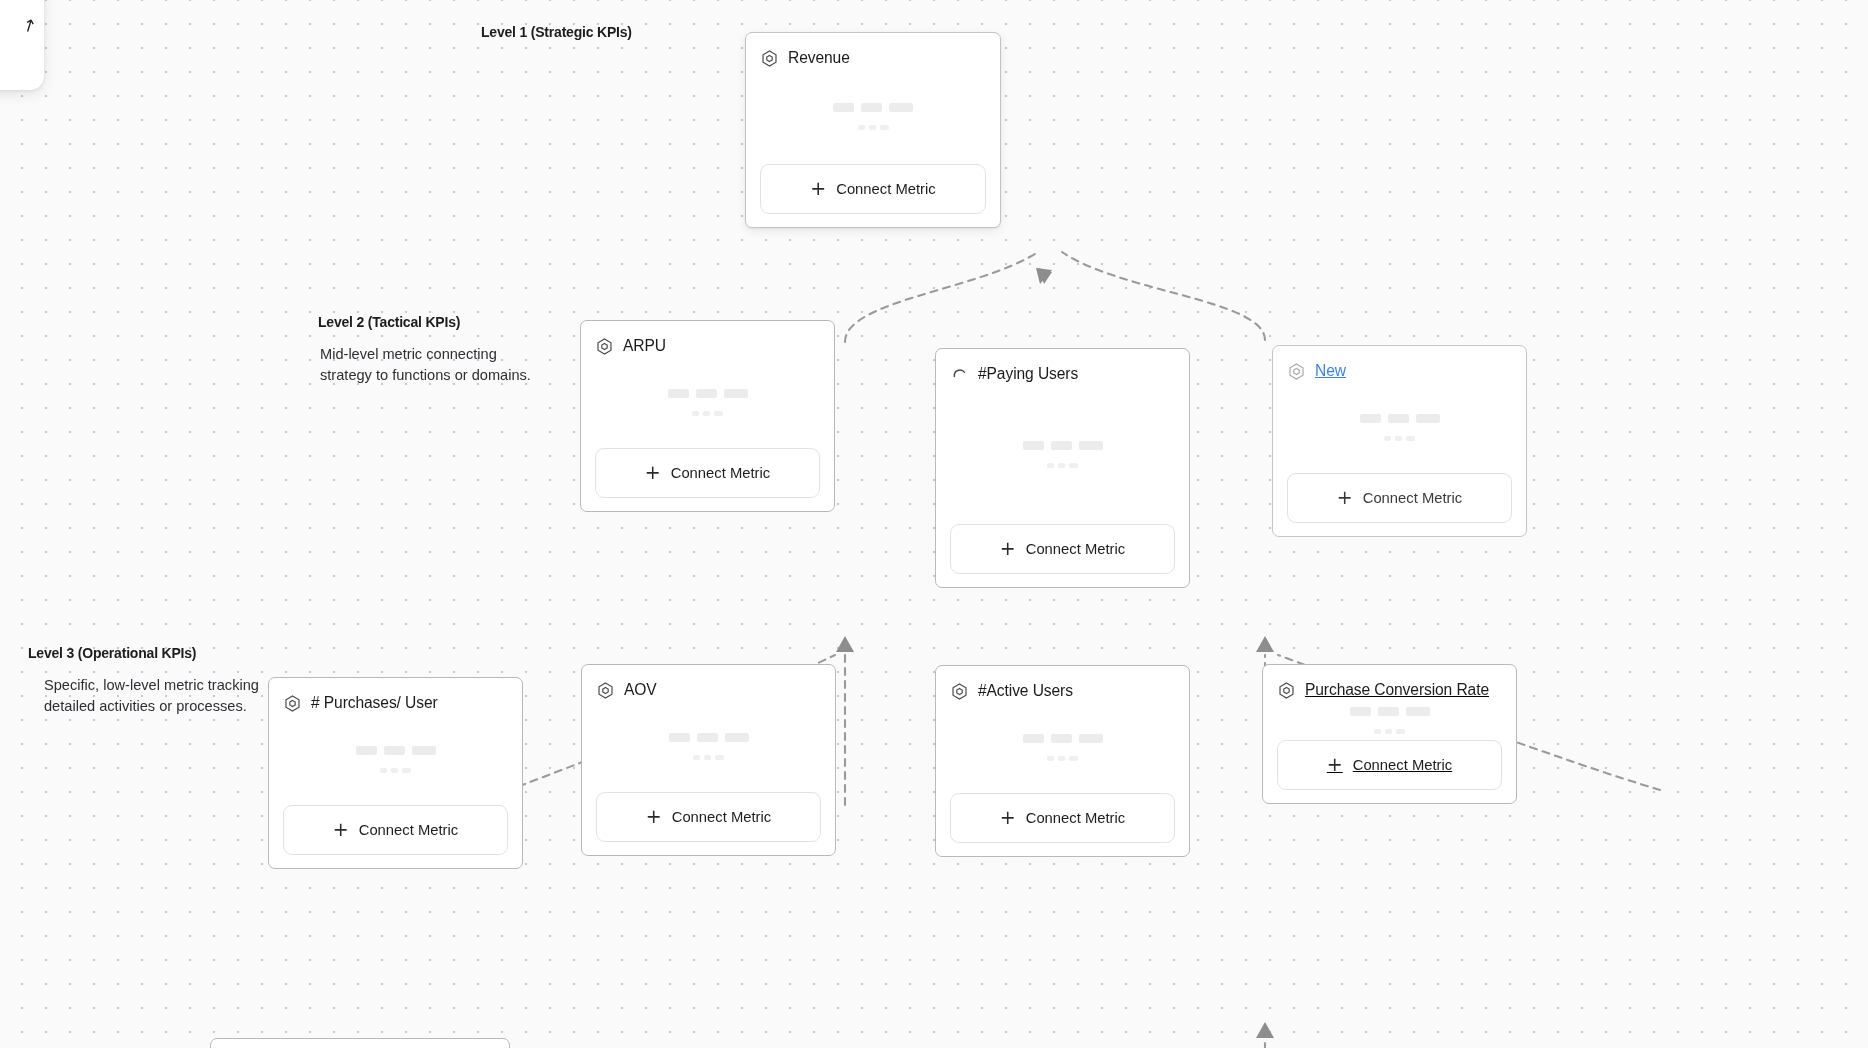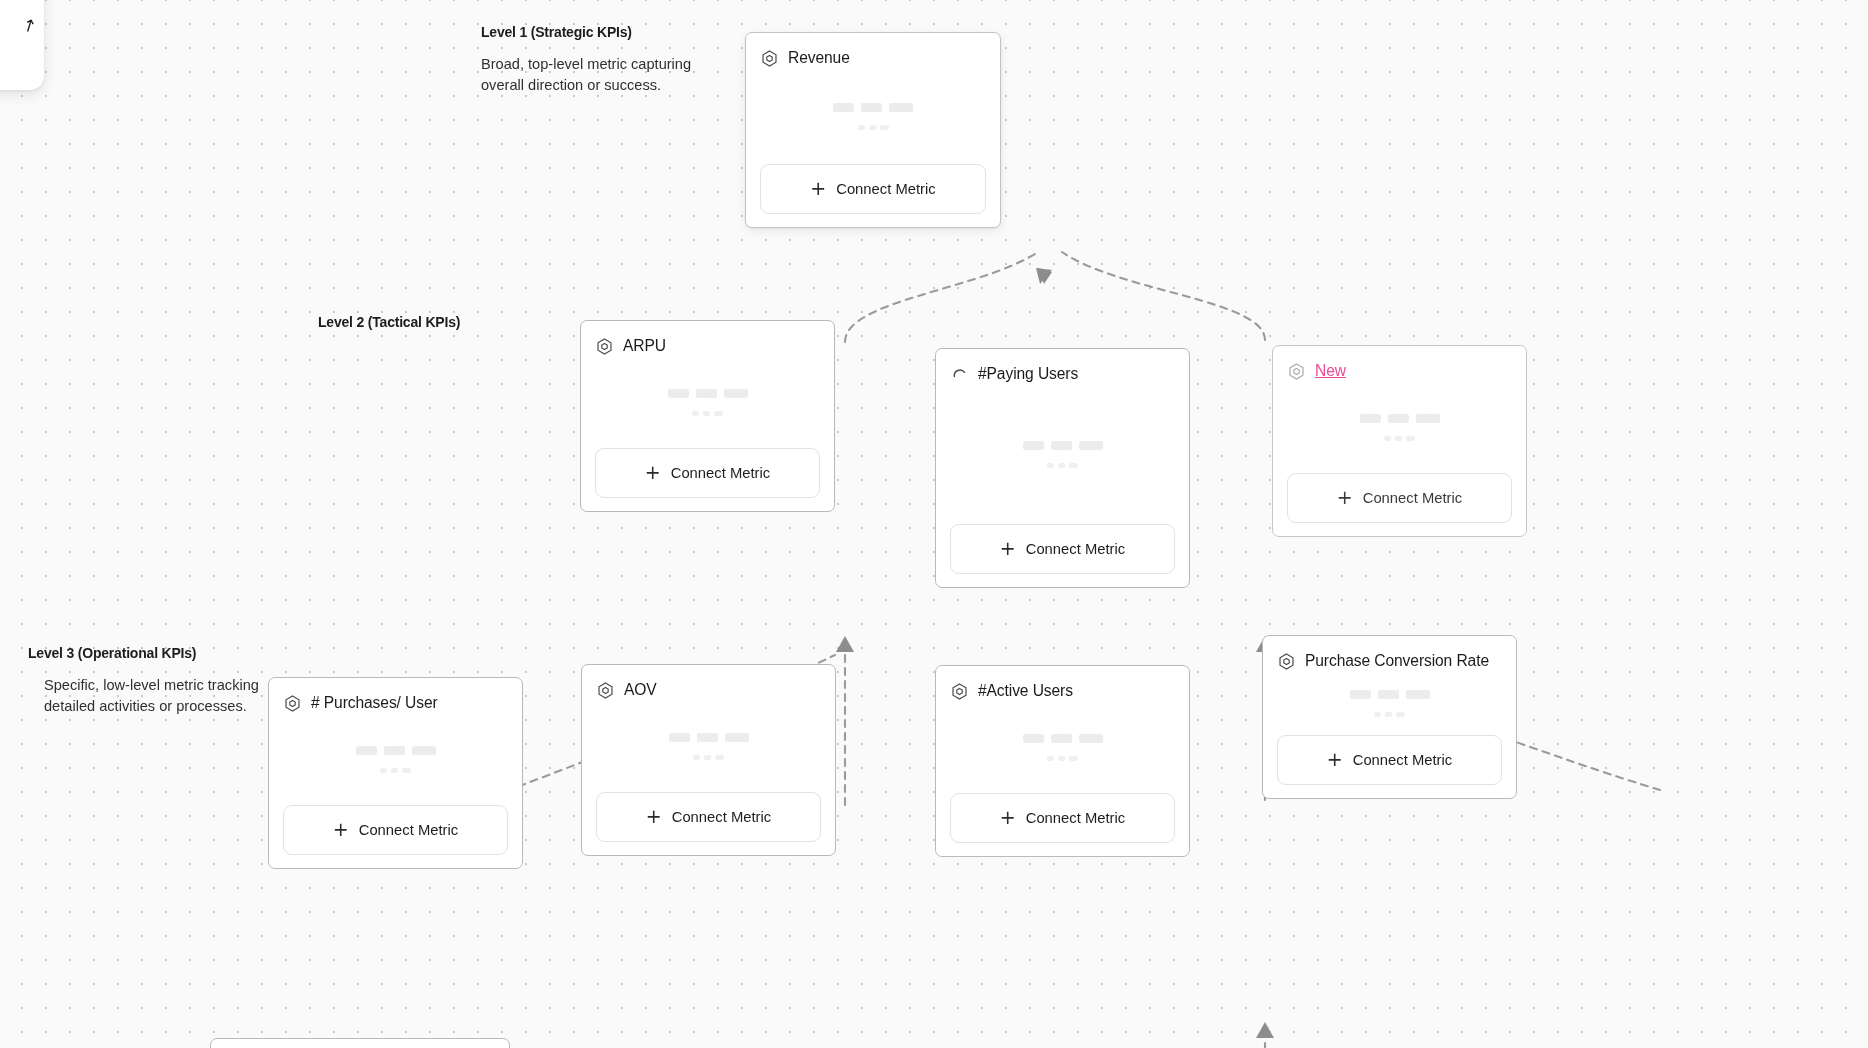--- a/index.html
+++ b/index.html
@@ -116,21 +116,21 @@
     height: 22px;
     flex: none;
   }
   .card-title {
     font-size: 15.6px;
     color: #1b1b1d;
     font-weight: 400;
     white-space: nowrap;
     letter-spacing: -0.1px;
   }
-  .card.ghost .card-title { color: #ec4899; text-decoration: underline; }
+  .card.ghost .card-title { color: #3b82f6; text-decoration: underline; }
 
   .hex-icon { width: 19px; height: 19px; flex: none; display: block; }
   .hex-icon path, .hex-icon polygon { fill: none; stroke: #4a4a4e; stroke-width: 1.5; }
   .card.ghost .hex-icon path,
   .card.ghost .hex-icon polygon { stroke: #a9a9a9; }
 
   .spinner-icon { width: 19px; height: 19px; flex: none; display: block; }
   .spinner-icon path { fill: none; stroke: #4a4a4e; stroke-width: 1.8; stroke-linecap: round; }
 
   
@@ -208,25 +208,25 @@
     <path d="M 1265 1030 L 1265 1048"></path>
     <polygon points="1256,1038 1274,1038 1265,1022"></polygon>
   </svg>
 
   <div class="corner-panel">
     <span class="glyph">↗</span>
   </div>
 
   <div class="level-label" id="level1-label">
     <div class="level-title">Level 1 (Strategic KPIs)</div>
-    <div class="level-desc">Broad, top-level metric capturing overall direction or success.</div>
   </div>
 
   <div class="level-label" id="level2-label">
     <div class="level-title">Level 2 (Tactical KPIs)</div>
+    <div class="level-desc">Mid-level metric connecting strategy to functions or domains.</div>
   </div>
 
   <div class="level-label" id="level3-label">
     <div class="level-title">Level 3 (Operational KPIs)</div>
     <div class="level-desc">Specific, low-level metric tracking detailed activities or processes.</div>
   </div>
 
   <div class="card elevated" style="left:745px; top:32px; width:256px; height:196px;">
     <div class="card-head">
       <svg class="hex-icon" viewBox="0 0 24 24">
@@ -401,21 +401,21 @@
         <span class="skel skel-sm" style="width:7px"></span>
         <span class="skel skel-sm" style="width:9px"></span>
       </div>
     </div>
     <div class="connect-btn">
       <span class="plus">+</span>
       <span class="connect-label">Connect Metric</span>
     </div>
   </div>
 
-  <div class="card" style="left:1262px; top:635px; width:255px; height:164px;">
+  <div class="card" style="left:1262px; top:664px; width:255px; height:140px;text-decoration:underline;">
     <div class="card-head">
       <svg class="hex-icon" viewBox="0 0 24 24">
         <polygon points="12,2.6 20.2,7.3 20.2,16.7 12,21.4 3.8,16.7 3.8,7.3"></polygon>
         <polygon points="12,8.2 15.4,10.1 15.4,13.9 12,15.8 8.6,13.9 8.6,10.1"></polygon>
       </svg>
       <span class="card-title">Purchase Conversion Rate</span>
     </div>
     <div class="card-body">
       <div class="skel-row">
         <span class="skel skel-lg" style="width:21px"></span>

